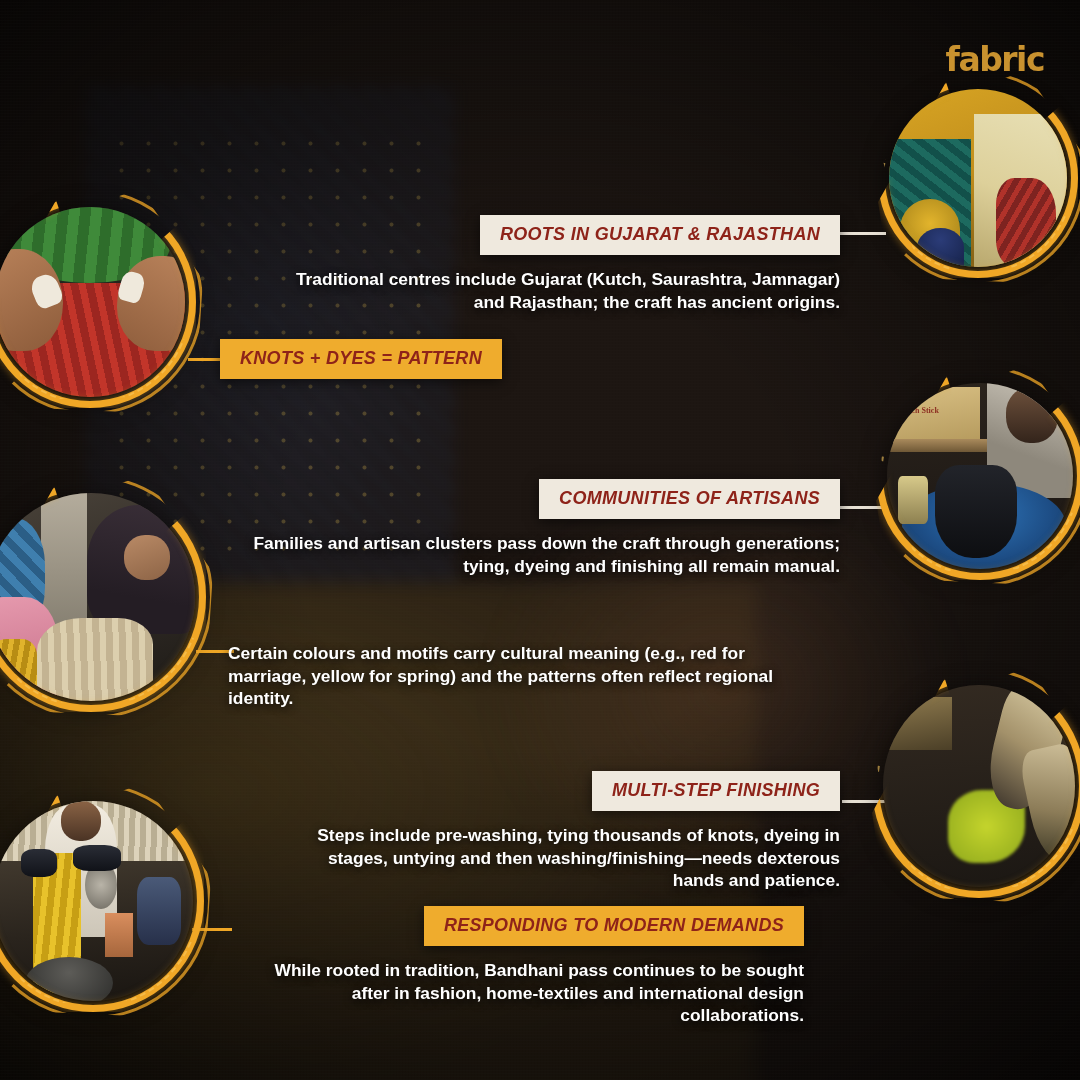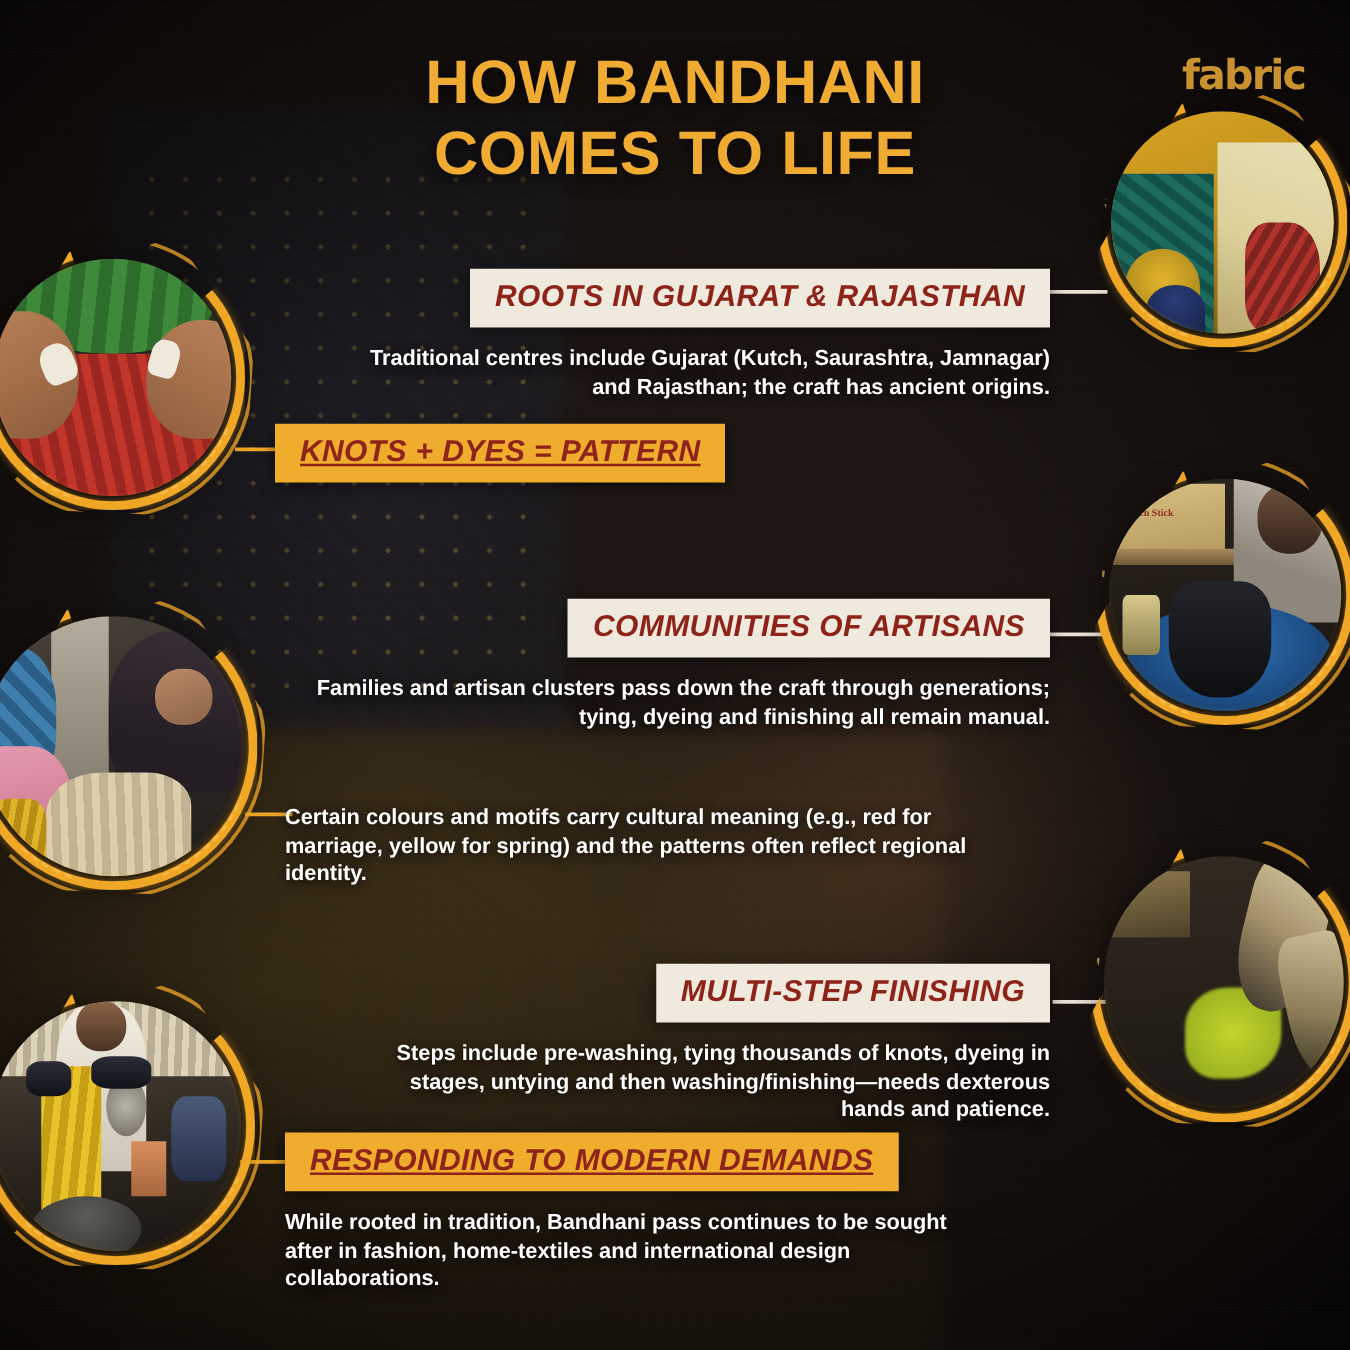--- a/index.html
+++ b/index.html
@@ -199,26 +199,26 @@
        background:linear-gradient(180deg,#4a5a78,#27304a);border-radius:26%;}
   .p6j{position:absolute;left:56%;top:56%;width:14%;height:22%;
        background:linear-gradient(180deg,#d98e5e,#a6663c);}
   .p6k{position:absolute;left:46%;top:30%;width:16%;height:24%;
        background:radial-gradient(circle,#b9b4a8,#6d6960);border-radius:50%;}
 
   
   .block{position:absolute;z-index:25;}
   .banner{
     display:inline-block;padding:9px 20px 10px 20px;
-    font-size:24px;font-weight:700;font-style:italic;letter-spacing:.3px;
+    font-size:18px;font-weight:700;font-style:italic;letter-spacing:.3px;
     color:#8e2319;white-space:nowrap;
     box-shadow:0 3px 12px rgba(0,0,0,.55);
   }
   .banner.cream{background:#efe9de;}
-  .banner.amber{background:#efac2d;text-decoration:underline;}
+  .banner.amber{background:#efac2d;}
   .body{
     margin-top:13px;color:#ffffff;font-weight:700;font-size:17.4px;line-height:1.30;
     text-shadow:0 2px 9px rgba(0,0,0,.85);
   }
 </style>
 </head>
 <body>
 
 <div id="stage">
 
@@ -228,24 +228,20 @@
     <div class="bg-dots"></div>
     <div class="bg-fabric"></div>
     <div class="bg-hand"></div>
     <div class="bg-scrim"></div>
     <div class="bg-vig"></div>
     <div class="bg-noise"></div>
   </div>
 
   <div class="logo">fabric</div>
 
-  <div class="title">
-    <span>HOW BANDHANI</span>
-    <span>COMES TO LIFE</span>
-  </div>
 
   <div class="photo" style="left:878px;top:78px;width:200px;height:200px;">
     <div class="disc">
       <div class="sc p1a"></div>
         <div class="p1b"></div>
         <div class="p1c"></div>
       <div class="p1d"></div>
         <div class="p1e"></div>
         <div class="p1f"></div>
     </div>
@@ -361,18 +357,18 @@
 
   <div class="block" style="left:228px;top:629px;width:560px;text-align:left;">
     <div class="body">Certain colours and motifs carry cultural meaning (e.g., red for marriage, yellow for spring) and the patterns often reflect regional identity.</div>
   </div>
 
   <div class="block" style="left:310px;top:771px;width:530px;text-align:right;">
     <div class="banner cream">MULTI-STEP FINISHING</div>
     <div class="body">Steps include pre-washing, tying thousands of knots, dyeing in stages, untying and then washing/finishing—needs dexterous hands and patience.</div>
   </div>
 
-  <div class="block" style="left:228px;top:906px;width:560px;text-align:left;">
+  <div class="block" style="left:244px;top:906px;width:560px;text-align:right;">
     <div class="banner amber">RESPONDING TO MODERN DEMANDS</div>
     <div class="body">While rooted in tradition, Bandhani pass continues to be sought after in fashion, home-textiles and international design collaborations.</div>
   </div>
 
 </div>
 
 </body></html>

